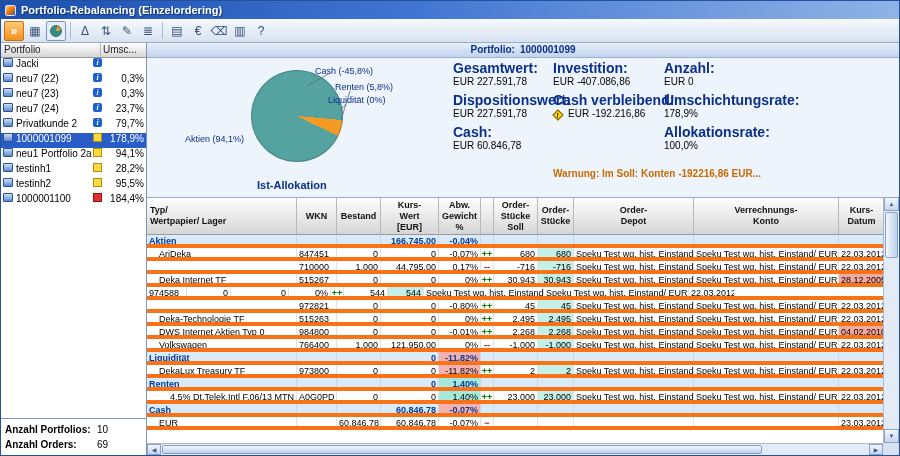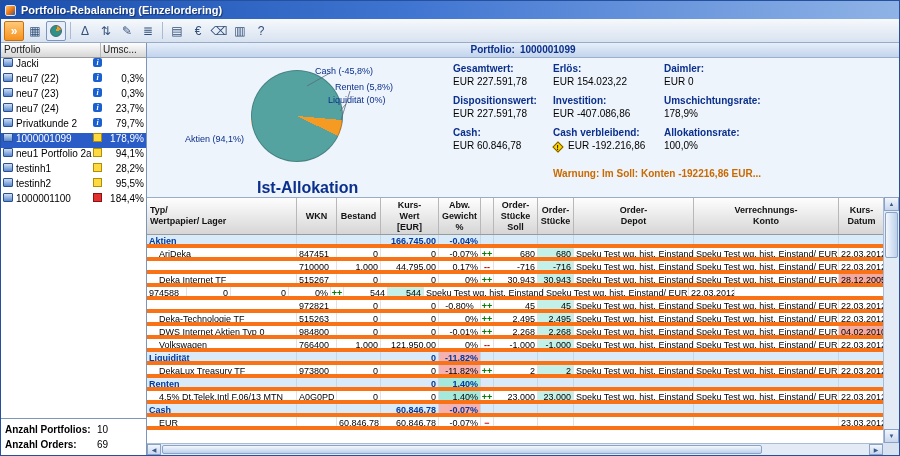--- a/index.html
+++ b/index.html
@@ -57,29 +57,29 @@
   .alloc{position:absolute;left:0;top:15px;right:0;height:139px;background:#eef4fc;}
   .pie-zone{position:absolute;left:0;top:0;width:300px;height:139px;}
   .pie{position:absolute;left:104px;top:12px;width:92px;height:92px;border-radius:50%;
     border:1px solid rgba(40,70,70,.35);}
   .ptr{position:absolute;left:0;top:0;pointer-events:none;}
   .pie-lbl{position:absolute;font-size:9px;color:#0a2f8c;white-space:nowrap;}
   .lbl-cash{left:168px;top:8px;}
   .lbl-renten{left:188px;top:24px;}
   .lbl-liquid{left:181px;top:37px;}
   .lbl-aktien{left:38px;top:76px;}
-  .alloc-title{position:absolute;left:110px;top:121px;font-size:16px;font-weight:bold;color:#0a2f8c;}
+  .alloc-title{position:absolute;left:110px;top:121px;font-size:11px;font-weight:bold;color:#0a2f8c;}
 
   .summary{position:absolute;left:306px;top:4px;right:2px;bottom:0;}
   .sum-col{position:absolute;top:0;}
   .sum-col1{left:0;width:100px;}
   .sum-col2{left:100px;width:111px;}
   .sum-col3{left:211px;width:130px;}
   .sum-pair{margin-bottom:6px;}
-  .sum-label{color:#0a2f8c;font-weight:bold;font-size:10px;line-height:13px;white-space:nowrap;}
+  .sum-label{color:#0a2f8c;font-weight:bold;font-size:14px;line-height:13px;white-space:nowrap;}
   .sum-value{font-size:10px;line-height:13px;color:#000;white-space:nowrap;}
   .warn-diamond{display:inline-block;width:8px;height:8px;background:#ffd400;border:1px solid #7a5a00;
     transform:rotate(45deg);margin-right:6px;margin-left:1px;position:relative;top:1px;}
   .warn-diamond i{display:block;transform:rotate(-45deg);font-size:7px;font-weight:bold;font-style:normal;
     text-align:center;line-height:7px;color:#000;}
   .warn-line{position:absolute;left:100px;top:106px;font-size:10px;font-weight:bold;color:#c96a00;white-space:nowrap;}
 
   
   .grid{position:absolute;left:0;top:154px;right:16px;bottom:12px;background:#fff;border-top:1px solid #98acc8;overflow:hidden;}
   .grid-header{display:flex;height:37px;background:linear-gradient(#fefefe,#d6d6d6);border-bottom:1px solid #9a9a9a;}
@@ -256,35 +256,31 @@
               <div class="sum-label">Dispositionswert:</div>
               <div class="sum-value">EUR 227.591,78</div>
             </div>
             <div class="sum-pair">
               <div class="sum-label">Cash:</div>
               <div class="sum-value">EUR 60.846,78</div>
             </div>
           </div>
         <div class="sum-col sum-col2">
             <div class="sum-pair">
-              <div class="sum-label">Erlös:</div>
-              <div class="sum-value">EUR 154.023,22</div>
-            </div>
-            <div class="sum-pair">
               <div class="sum-label">Investition:</div>
               <div class="sum-value">EUR -407.086,86</div>
             </div>
             <div class="sum-pair">
               <div class="sum-label">Cash verbleibend:</div>
               <div class="sum-value"><span class="warn-diamond"><i>!</i></span>EUR -192.216,86</div>
             </div>
           </div>
         <div class="sum-col sum-col3">
             <div class="sum-pair">
-              <div class="sum-label">Daimler:</div>
+              <div class="sum-label">Anzahl:</div>
               <div class="sum-value">EUR 0</div>
             </div>
             <div class="sum-pair">
               <div class="sum-label">Umschichtungsrate:</div>
               <div class="sum-value">178,9%</div>
             </div>
             <div class="sum-pair">
               <div class="sum-label">Allokationsrate:</div>
               <div class="sum-value">100,0%</div>
             </div>
@@ -381,21 +377,21 @@
             <div class="td a-right cyan" style="width: 36px;">544</div>
             <div class="td a-left" style="width: 120px;">Speku Test wg. hist. Einstand</div>
             <div class="td a-left" style="width: 145px;">Speku Test wg. hist. Einstand/ EUR</div>
             <div class="td a-right" style="width: 46px;">22.03.2012</div>
           </div>
           <div class="tr item">
             <div class="td a-left indent" style="width: 150px; margin-top: 25px;">DekaLux Japan</div>
             <div class="td a-left" style="width: 40px;">972821</div>
             <div class="td a-right" style="width: 44px;">0</div>
             <div class="td a-right" style="width: 58px;">0</div>
-            <div class="td a-right" style="width: 42px; text-align: center;">-0,80%</div>
+            <div class="td a-right" style="width: 42px;">-0,80%</div>
             <div class="td a-center pos" style="width: 13px;">++</div>
             <div class="td a-right" style="width: 44px;">45</div>
             <div class="td a-right cyan" style="width: 36px;">45</div>
             <div class="td a-left" style="width: 120px;">Speku Test wg. hist. Einstand</div>
             <div class="td a-left" style="width: 145px;">Speku Test wg. hist. Einstand/ EUR</div>
             <div class="td a-right" style="width: 46px;">22.03.2012</div>
           </div>
           <div class="tr item">
             <div class="td a-left indent" style="width: 150px;">Deka-Technologie TF</div>
             <div class="td a-left" style="width: 40px;">515263</div>
@@ -468,21 +464,21 @@
             <div class="td a-right" style="width: 58px;">0</div>
             <div class="td a-right hl-cyan" style="width: 42px;">1,40%</div>
             <div class="td a-center" style="width: 13px;"></div>
             <div class="td a-right" style="width: 44px;"></div>
             <div class="td a-right" style="width: 36px;"></div>
             <div class="td a-left" style="width: 120px;"></div>
             <div class="td a-left" style="width: 145px;"></div>
             <div class="td a-right" style="width: 46px;"></div>
           </div>
           <div class="tr item">
-            <div class="td a-left indent" style="width: 150px;">4,5% Dt.Telek.Intl F.06/13 MTN</div>
+            <div class="td a-left indent" style="width: 150px; text-align: right;">4,5% Dt.Telek.Intl F.06/13 MTN</div>
             <div class="td a-left" style="width: 40px;">A0G0PD</div>
             <div class="td a-right" style="width: 44px;">0</div>
             <div class="td a-right" style="width: 58px;">0</div>
             <div class="td a-right hl-cyan" style="width: 42px;">1,40%</div>
             <div class="td a-center pos" style="width: 13px;">++</div>
             <div class="td a-right" style="width: 44px;">23.000</div>
             <div class="td a-right cyan" style="width: 36px;">23.000</div>
             <div class="td a-left" style="width: 120px;">Speku Test wg. hist. Einstand</div>
             <div class="td a-left" style="width: 145px;">Speku Test wg. hist. Einstand/ EUR</div>
             <div class="td a-right" style="width: 46px;">22.03.2012</div>

